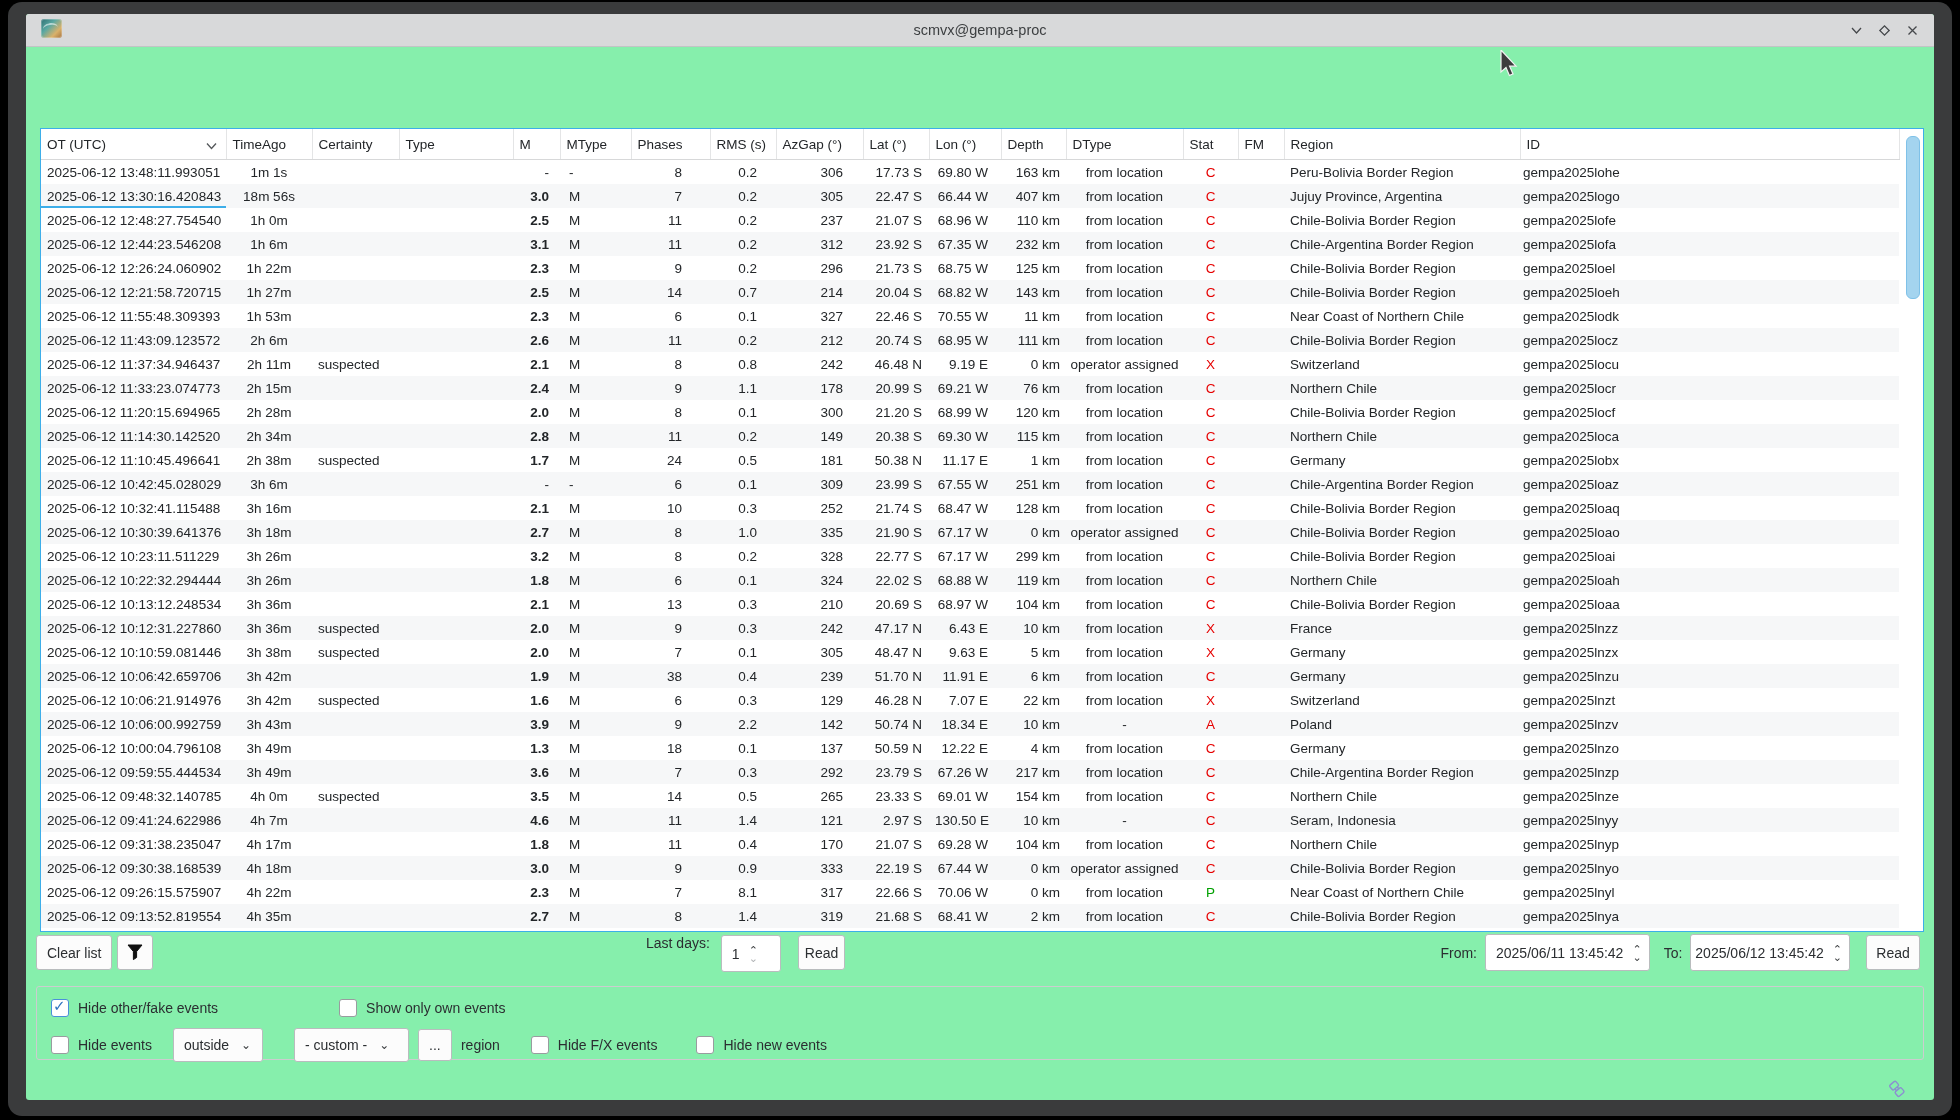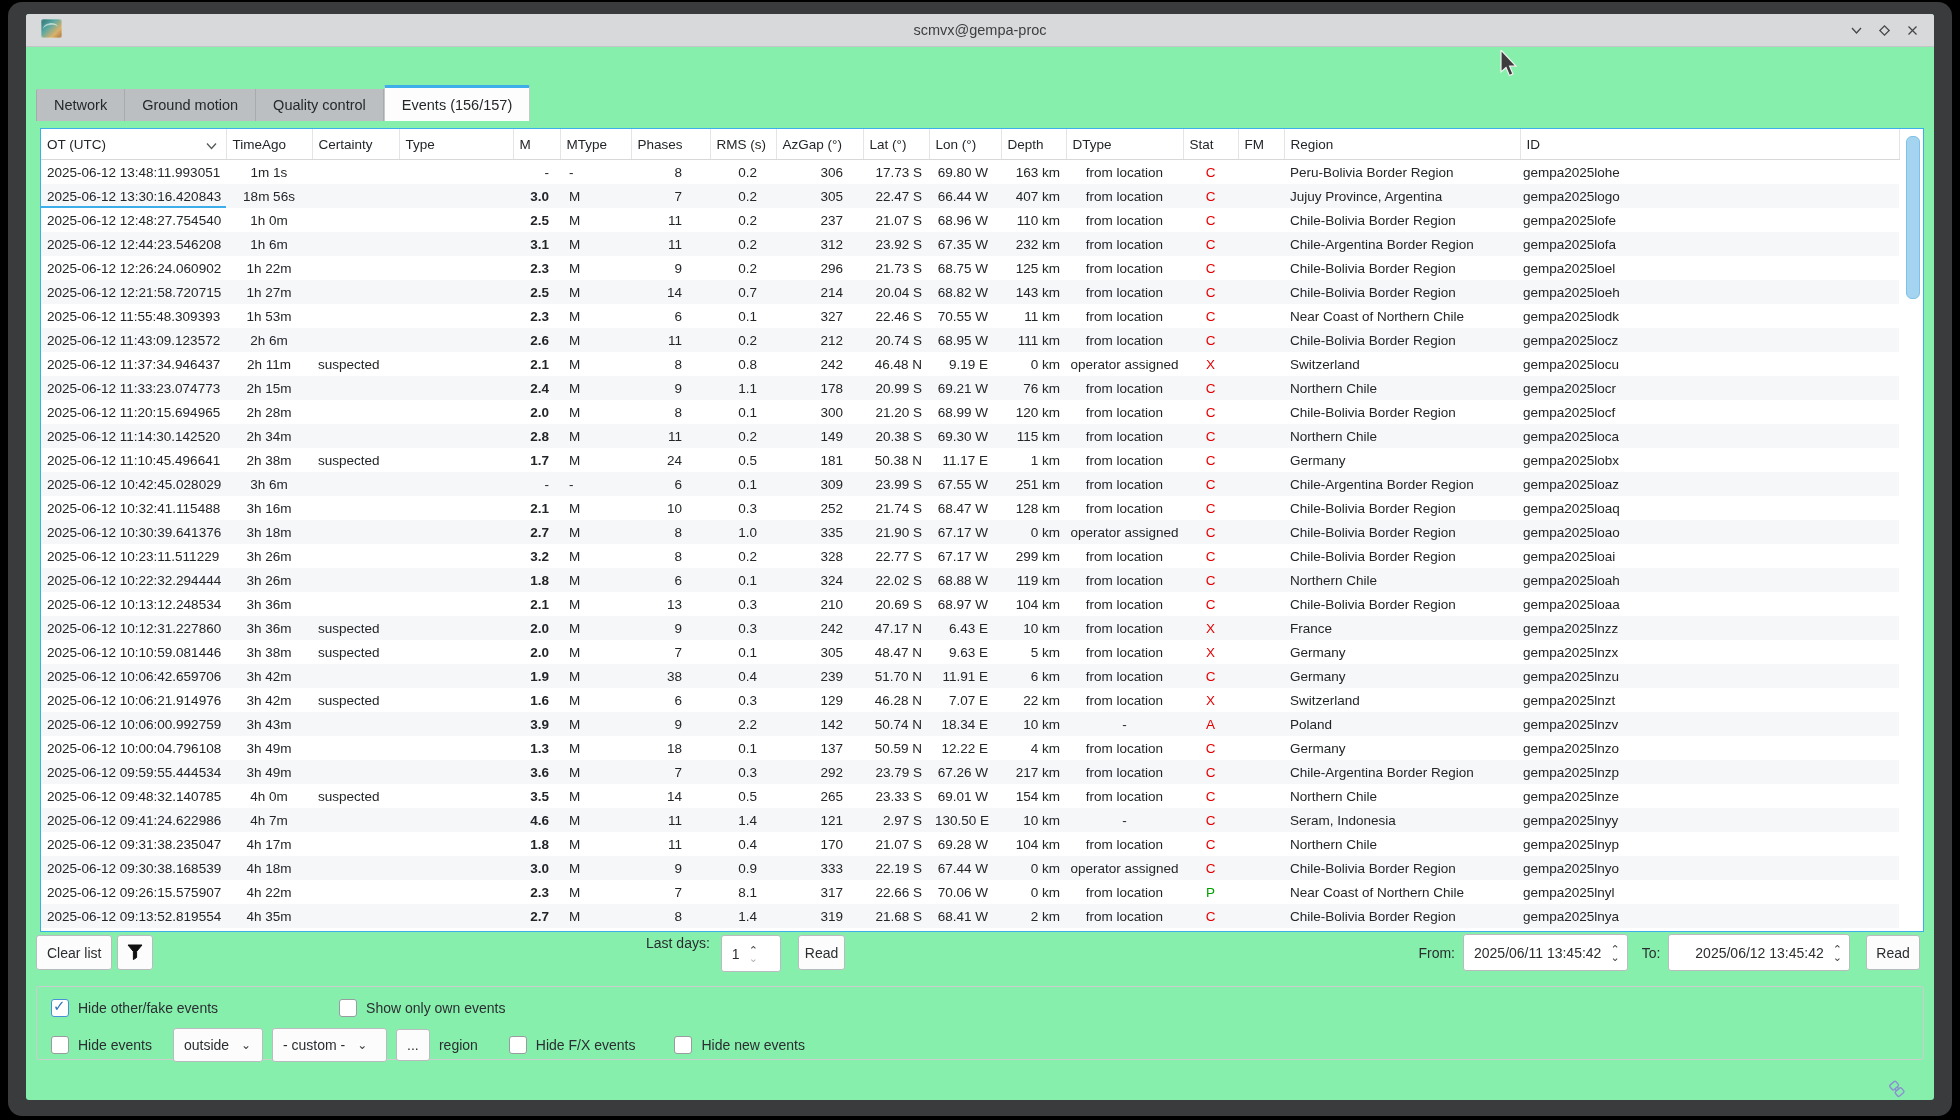--- a/index.html
+++ b/index.html
@@ -106,26 +106,20 @@
           </span>
           <span class="win-btn">
             <svg width="13" height="13" viewBox="0 0 13 13">
                 <path d="M2.5 2.5 L10.5 10.5 M10.5 2.5 L2.5 10.5" stroke="#45484b" stroke-width="1.3"></path>
               </svg>
           </span>
         </div>
       </div>
 
 
-      <div class="tabbar">
-          <div class="tab">Network</div>
-          <div class="tab">Ground motion</div>
-          <div class="tab">Quality control</div>
-          <div class="tab active">Events (156/157)</div>
-        </div>
 
       <div class="tablebox">
         <table class="events">
           <colgroup>
             <col style="width:185px">
               <col style="width:86px">
               <col style="width:87px">
               <col style="width:114px">
             <col style="width:47px">
               <col style="width:71px">
@@ -802,21 +796,21 @@
       <div class="toolbar-el" style="right:14px;top:921px;display:flex;align-items:center;height:35px;gap:8px;">
         <span class="lbl">From:</span>
         <div class="spinbox" style="padding-left:10px;">
           <span>2025/06/11 13:45:42</span>
           <span class="spin-arrows">
               <span class="up">⌃</span>
               <span class="up">⌄</span>
             </span>
         </div>
         <span class="lbl" style="margin-left:6px;">To:</span>
-        <div class="spinbox" style="padding-left:26px;">
+        <div class="spinbox" style="padding-left:4px;">
           <span>2025/06/12 13:45:42</span>
           <span class="spin-arrows">
               <span class="up">⌃</span>
               <span class="up">⌄</span>
             </span>
         </div>
         <button class="btn" style="min-width:54px;margin-left:8px;">Read</button>
       </div>
 
       <div class="filterpanel">
@@ -826,21 +820,21 @@
           <span class="checkbox" style="margin-left:112px;"></span>
           <span>Show only own events</span>
         </div>
         <div class="frow" style="top:41px;gap:9px;">
           <span class="checkbox"></span>
           <span>Hide events</span>
           <div class="combo" style="margin-left:12px;min-width:70px;">
             <span>outside</span>
             <span class="chev">⌄</span>
           </div>
-          <div class="combo" style="min-width:95px;">
+          <div class="combo" style="min-width:95px;margin-left:22px;">
             <span>- custom -</span>
             <span class="chev">⌄</span>
           </div>
           <button class="btn" style="height:32px;width:34px;">...</button>
           <span>region</span>
           <span class="checkbox" style="margin-left:22px;"></span>
           <span>Hide F/X events</span>
           <span class="checkbox" style="margin-left:30px;"></span>
           <span>Hide new events</span>
         </div>

